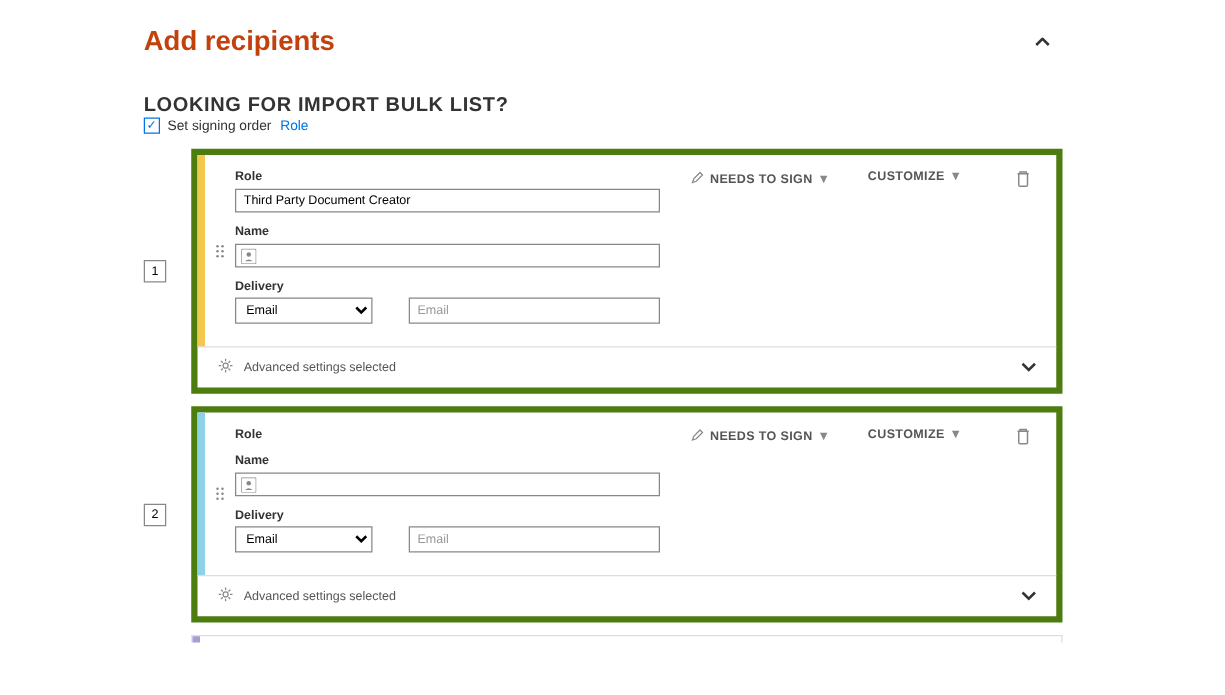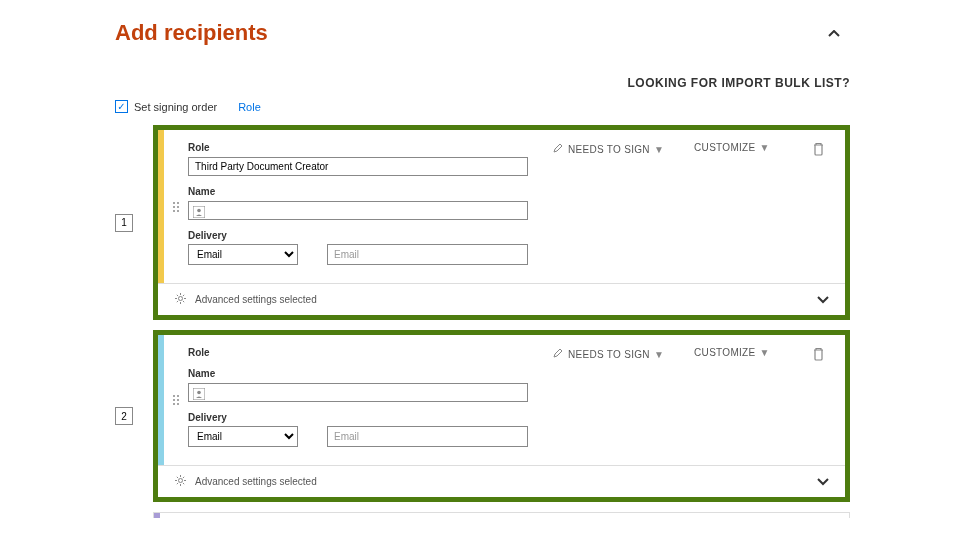--- a/index.html
+++ b/index.html
@@ -1,25 +1,25 @@
 <!DOCTYPE html>
 <html><head>
   <meta charset="utf-8">
   <style>
     * { box-sizing: border-box; margin: 0; padding: 0; font-family: -apple-system, BlinkMacSystemFont, "Segoe UI", Helvetica, Arial, sans-serif; }
     body { background: #fff; width: 980px; height: 556px; overflow: hidden; }
     .container { padding: 20px 130px 0 115px; }
     .header { display: flex; justify-content: space-between; align-items: center; margin-bottom: 30px; padding-right: 10px; }
     .title { font-size: 22px; font-weight: 700; color: #c2410c; }
     .collapse-icon { font-size: 14px; cursor: pointer; }
-    .bulk-link { text-align: right; font-size: 12px; font-weight: 600; letter-spacing: 0.5px; margin-bottom: 10px; color: #333; }
+    .bulk-link { text-align: left; font-size: 16px; font-weight: 600; letter-spacing: 0.5px; color: #333; }
     .signing-order-row { display: flex; align-items: center; margin-bottom: 12px; font-size: 11px; }
     .checkbox { width: 13px; height: 13px; border: 1px solid #0073e6; display: inline-flex; align-items: center; justify-content: center; margin-right: 6px; }
     .checkmark { color: #0073e6; font-size: 10px; line-height: 1; }
-    .signing-label { color: #333; margin-right: 21px; }
+    .signing-label { color: #333; margin-right: 7px; }
     .view-link { color: #0073e6; cursor: pointer; }
     .recipient-wrap { display: flex; align-items: center; margin-bottom: 10px; }
     .order-box { width: 18px; height: 18px; border: 1px solid #888; display: flex; align-items: center; justify-content: center; font-size: 10px; margin-right: 20px; }
     .card-outer { flex: 1; border: 5px solid #4d7c0f; }
     .card-main { display: flex; }
     .color-bar { width: 6px; flex-shrink: 0; }
     .yellow-bar { background: #f2c94c; }
     .blue-bar { background: #8dd3e8; }
     .purple-bar { background: #a89cd6; }
     .drag-handle { width: 24px; display: flex; align-items: center; justify-content: center; color: #888; cursor: grab; }
@@ -28,21 +28,21 @@
     .actions-col { flex: 1; display: flex; align-items: flex-start; padding-top: 0; gap: 30px; padding-left: 24px; }
     .field-label { font-size: 10px; font-weight: 600; color: #333; margin-bottom: 3px; margin-top: 10px; }
     .field-label:first-child { margin-top: 0; }
     .text-input { width: 100%; height: 19px; border: 1px solid #888; padding: 0 6px; font-size: 10px; }
     .name-wrap { position: relative; }
     .name-input { padding-left: 22px; }
     .person-icon { position: absolute; left: 5px; top: 50%; transform: translateY(-50%); width: 12px; height: 12px; }
     .delivery-row { display: flex; gap: 29px; }
     .select { width: 110px; height: 21px; border: 1px solid #888; font-size: 10px; padding: 0 4px; background: #fff; }
     .email-input { flex: 1; height: 21px; border: 1px solid #888; padding: 0 6px; font-size: 10px; }
-    .action-link { display: flex; align-items: center; gap: 4px; font-size: 10px; font-weight: 400; letter-spacing: 0.3px; color: #555; cursor: pointer; white-space: nowrap; }
+    .action-link { display: flex; align-items: center; gap: 4px; font-size: 10px; font-weight: 700; letter-spacing: 0.3px; color: #555; cursor: pointer; white-space: nowrap; }
     .pen-icon, .trash-icon, .dd-arrow { color: #888; }
     .trash-btn { margin-left: auto; cursor: pointer; padding-right: 4px; }
     .advanced-row { display: flex; align-items: center; padding: 8px 16px; border-top: 1px solid #ddd; font-size: 10px; color: #555; }
     .gear-icon { margin-right: 8px; color: #888; }
     .expand-icon { margin-left: auto; font-size: 12px; }
     .cards-stack { margin-left: 0; }
     .third-card-stub { height: 6px; border: 1px solid #ddd; border-bottom: none; display: flex; margin-left: 38px; }
     .stub-bar { width: 6px; }
     input::placeholder { color: #999; }
   </style>

